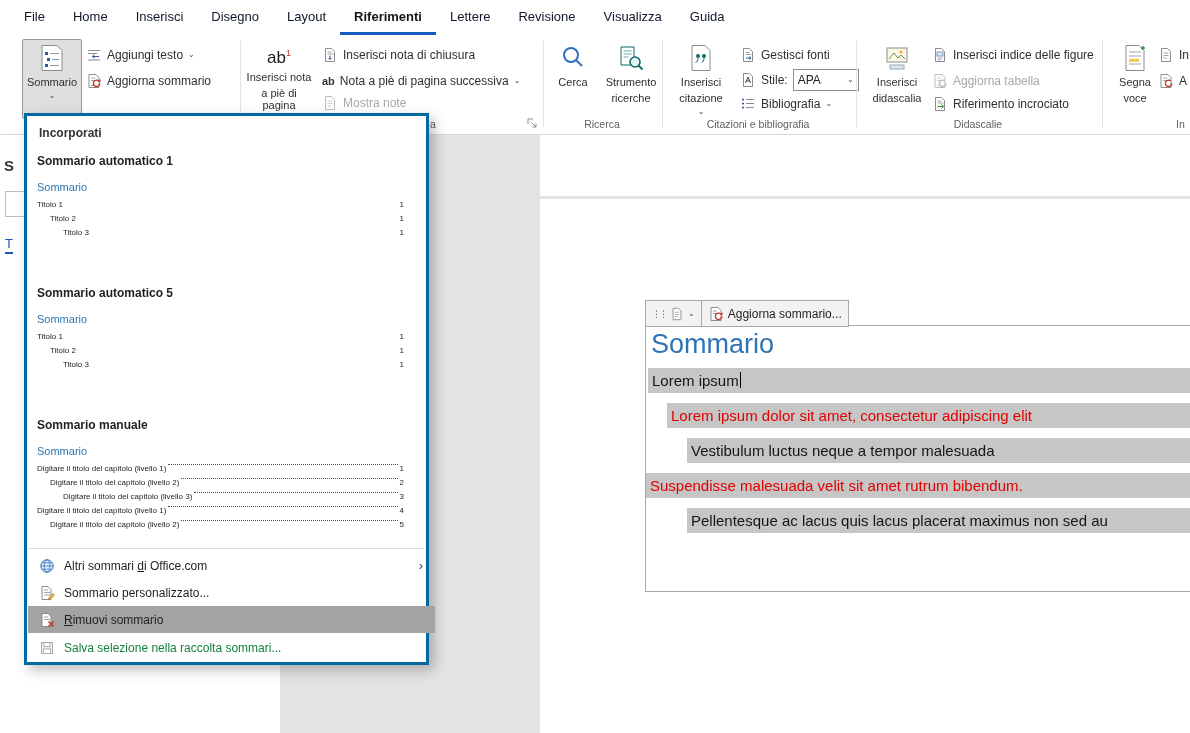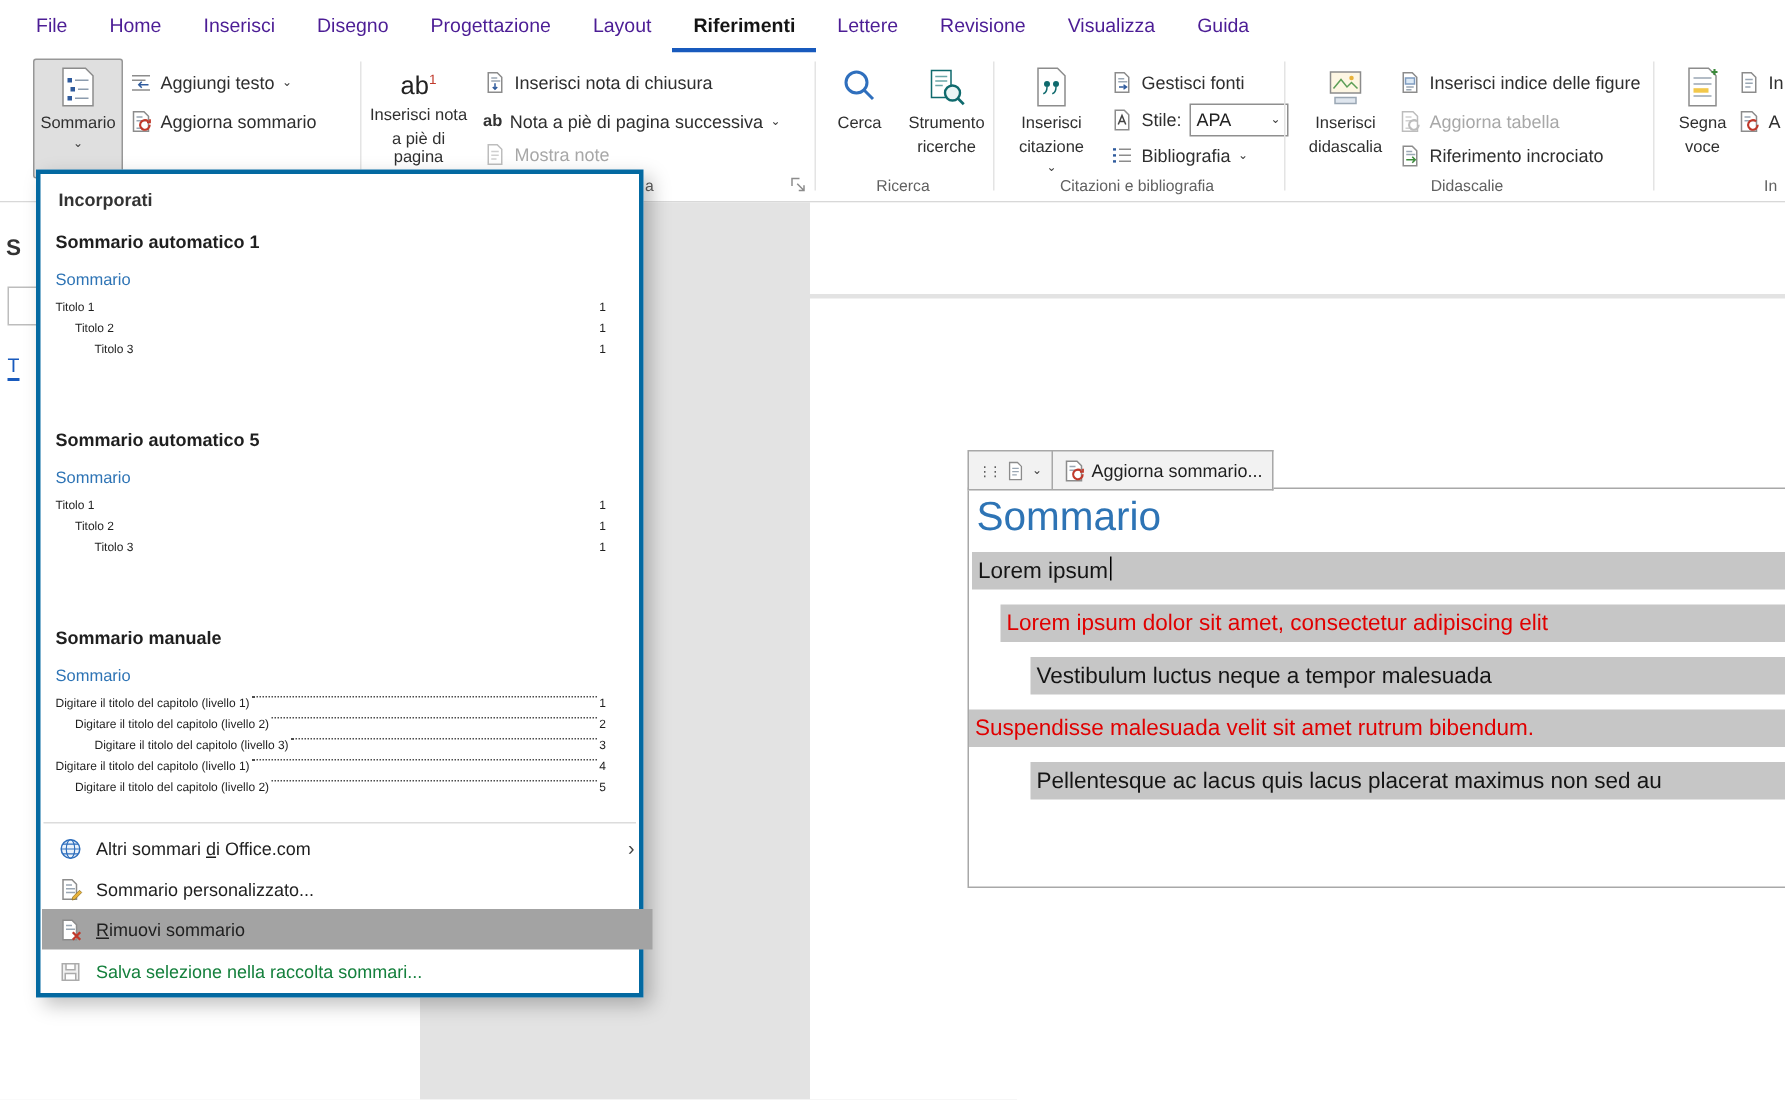--- a/index.html
+++ b/index.html
@@ -5,21 +5,21 @@
   html,body{margin:0;padding:0}
   #app{position:relative;width:1190px;height:733px;background:#fff;font-family:"Liberation Sans",sans-serif;overflow:hidden;color:#2f2f2f}
   .abs{position:absolute}
   svg{display:block}
   .i16{width:16px;height:16px;flex:none}
   .i26{width:26px;height:28px;flex:none}
   .i12{width:12px;height:12px;flex:none}
 
   
   .tabbar{left:0;top:0;width:1190px;height:35px;background:#fff;display:flex;align-items:stretch;padding-left:10px}
-  .tab{padding:0 14px;font-size:13px;color:#4c1d95;line-height:33px;cursor:pointer;white-space:nowrap}
+  .tab{padding:0 14px;font-size:13px;color:#0f172a;line-height:33px;cursor:pointer;white-space:nowrap}
   .tab.active{font-weight:700;color:#141414;box-shadow:inset 0 -3px 0 #185abd}
 
   
   .ribbonbg{left:0;top:35px;width:1190px;height:99px;background:#fff;border-bottom:1px solid #d8d8d8}
   .bigbtn{display:flex;flex-direction:column;align-items:center;gap:4px;padding-top:5px;font-size:11px;line-height:12px;color:#2f2f2f;text-align:center;cursor:pointer;border-radius:2px}
   .pressed{background:#dfdfdf;border:1px solid #979797;padding-top:4px}
   .srow{display:flex;align-items:center;gap:5px;height:20px;font-size:12px;color:#2f2f2f;white-space:nowrap;cursor:pointer}
   .gray, .gray *{color:#a8a8a8!important}
   .divv{width:1px;top:41px;height:86px;background:#e4e4e4}
   .grplabel{font-size:10.5px;color:#616161;text-align:center;white-space:nowrap}
@@ -72,21 +72,20 @@
 </head>
 <body>
 
 <div id="app">
 
   <div class="abs tabbar">
     <span class="tab">File</span>
     <span class="tab">Home</span>
     <span class="tab">Inserisci</span>
     <span class="tab">Disegno</span>
-    <span class="tab">Progettazione</span>
     <span class="tab">Layout</span>
     <span class="tab active">Riferimenti</span>
     <span class="tab">Lettere</span>
     <span class="tab">Revisione</span>
     <span class="tab">Visualizza</span>
     <span class="tab">Guida</span>
   </div>
 
   <div class="abs ribbonbg"></div>
 

